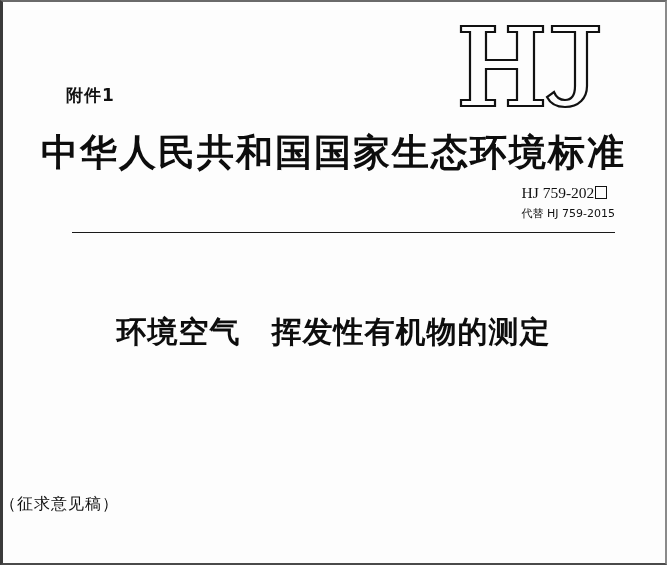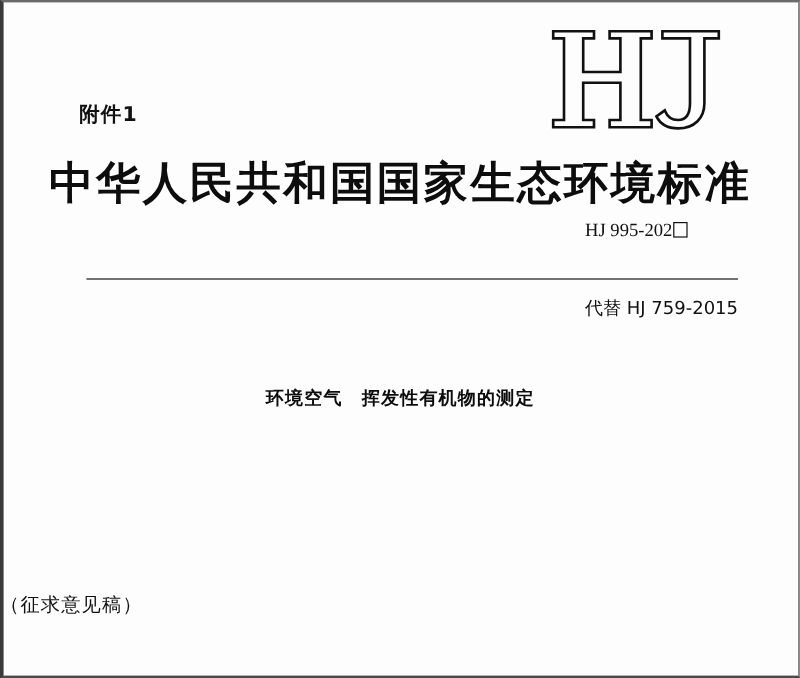--- a/index.html
+++ b/index.html
@@ -75,22 +75,21 @@
     text-align: left;
     font-size: 15.5px;
     line-height: 21px;
     color: #111;
   }
   .std-codes .code-line {
     white-space: nowrap;
   }
   .std-codes .replace-line {
     font-family: "DejaVu Sans", sans-serif;
-    font-size: 15px;
-    margin-top: 44px;
+    font-size: 11px;
   }
   .box-glyph {
     display: inline-block;
     width: 10px;
     height: 11px;
     border: 1px solid #111;
     vertical-align: -1px;
     margin-left: 1px;
   }
 
@@ -103,21 +102,21 @@
     border-top: 1.6px solid #1a1a1a;
   }
 
   .cn-title {
     position: absolute;
     left: 0; right: 0;
     top: 312px;
     text-align: center;
     font-family: "DejaVu Sans", sans-serif;
     font-weight: bold;
-    font-size: 15px;
+    font-size: 30px;
     letter-spacing: 1px;
     line-height: 40px;
     color: #0d0d0d;
   }
   .cn-title .line2 { display: block; }
 
   .en-title {
     position: absolute;
     left: 0; right: 0;
     top: 418px;
@@ -153,21 +152,21 @@
         <path d="M6 6 L40 6 L40 12 L31 12 L31 40 L62 40 L62 12 L53 12 L53 6 L88 6 L88 12 L79 12 L79 80 L88 80 L88 86 L53 86 L53 80 L62 80 L62 49 L31 49 L31 80 L40 80 L40 86 L6 86 L6 80 L15 80 L15 12 L6 12 Z"></path>
 
         <path d="M97 6 L144 6 L144 12 L132 12 L132 66 C132 78 124 87 110 87 C101 87 95 83 92 77 L99 72 C101 77 105 80 110 80 C117 80 120 75 120 66 L120 12 L97 12 Z"></path>
       </g>
     </svg>
   </div>
 
   <div class="main-title">中华人民共和国国家生态环境标准</div>
 
   <div class="std-codes">
-    <div class="code-line"><span>HJ 995-202</span><span class="box-glyph"></span></div>
+    <div class="code-line"><span>HJ 759-202</span><span class="box-glyph"></span></div>
     <div class="replace-line">代替 HJ  759-2015</div>
   </div>
 
   <div class="rule"></div>
 
   <div class="cn-title">
     <span>环境空气　挥发性有机物的测定</span>
   </div>
 
 

